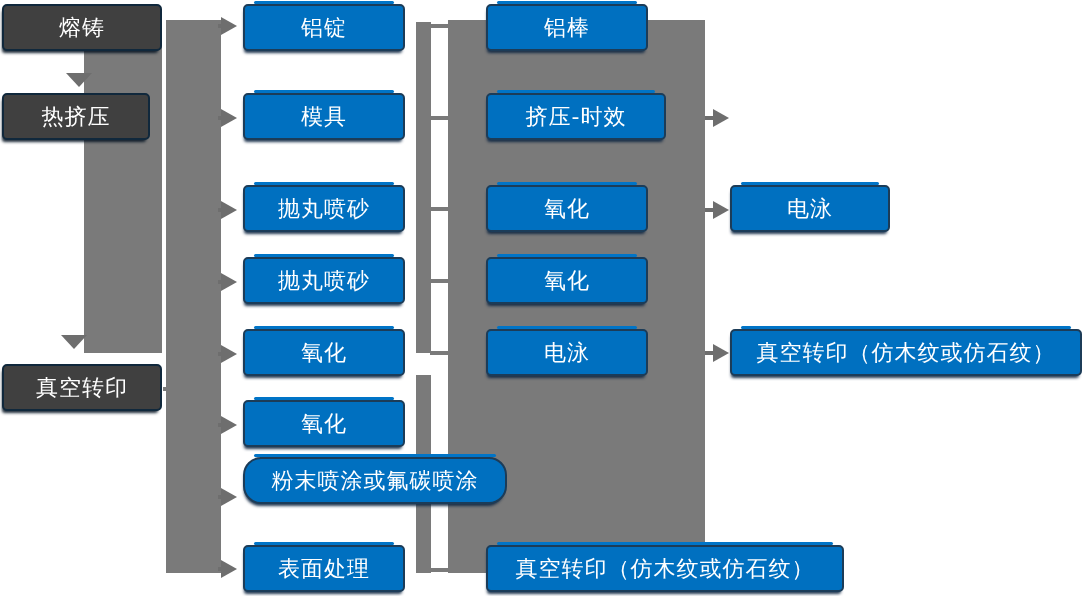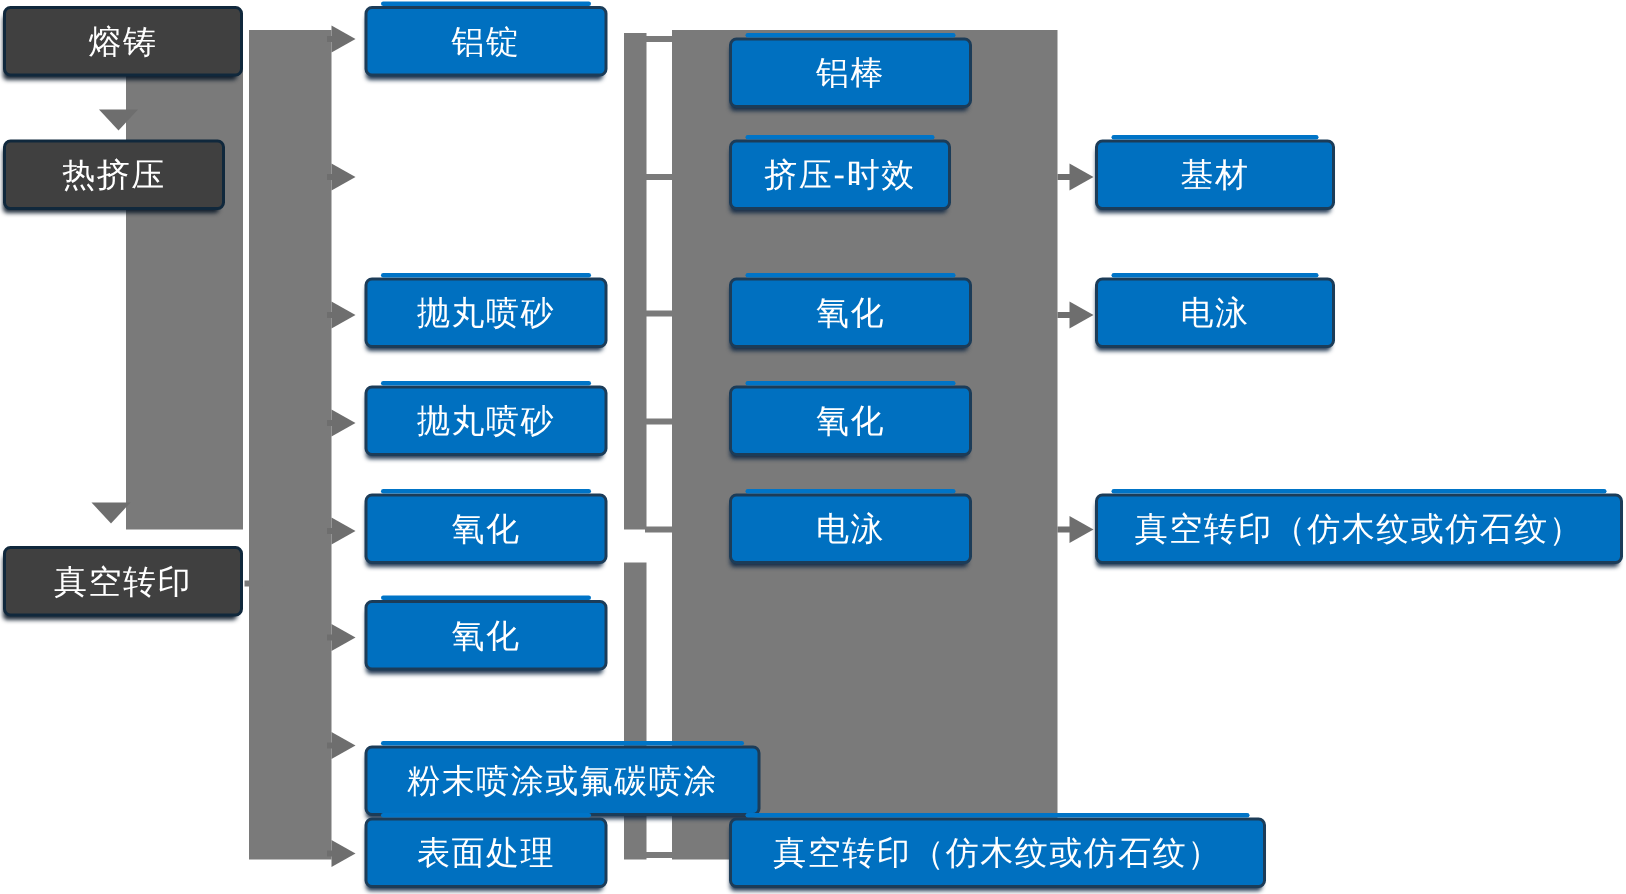--- a/index.html
+++ b/index.html
@@ -40,33 +40,33 @@
   <div class="conn" style="left:448px;top:20px;width:257px;height:553px;"></div>
   <div class="conn" style="left:163px;top:387px;width:12px;height:4px;"></div>
 
   <div class="tri-down" style="left:66px;top:73px;"></div>
   <div class="tri-down" style="left:61px;top:335px;"></div>
 
 <div class="box dark" style="left: 2px; top: 4px; width: 160px;">熔铸</div>
     <div class="box dark" style="left: 2px; top: 93px; width: 148px;">热挤压</div>
     <div class="box dark" style="left: 2px; top: 364px; width: 160px;">真空转印</div>
     <div class="box bright" style="left: 243px; top: 4px; width: 162px;">铝锭</div>
+    <div class="box bright" style="left: 243px; top: 93px; width: 162px;">模具</div>
     <div class="box bright" style="left: 243px; top: 185px; width: 162px;">抛丸喷砂</div>
     <div class="box bright" style="left: 243px; top: 257px; width: 162px;">抛丸喷砂</div>
     <div class="box bright" style="left: 243px; top: 329px; width: 162px;">氧化</div>
     <div class="box bright" style="left: 243px; top: 400px; width: 162px;">氧化</div>
-    <div class="box bright" style="left: 243px; top: 497px; width: 264px;">粉末喷涂或氟碳喷涂</div>
+    <div class="box bright" style="left: 243px; top: 457px; width: 264px; border-radius: 18px;">粉末喷涂或氟碳喷涂</div>
     <div class="box bright" style="left: 243px; top: 545px; width: 162px;">表面处理</div>
-    <div class="box bright" style="left: 486px; top: 4px; width: 162px; margin-top: 21px;">铝棒</div>
-    <div class="box bright" style="left: 486px; top: 93px; width: 148px;">挤压-时效</div>
+    <div class="box bright" style="left: 486px; top: 4px; width: 162px;">铝棒</div>
+    <div class="box bright" style="left: 486px; top: 93px; width: 180px;">挤压-时效</div>
     <div class="box bright" style="left: 486px; top: 185px; width: 162px;">氧化</div>
     <div class="box bright" style="left: 486px; top: 257px; width: 162px;">氧化</div>
     <div class="box bright" style="left: 486px; top: 329px; width: 162px;">电泳</div>
     <div class="box bright" style="left: 486px; top: 545px; width: 358px;">真空转印（仿木纹或仿石纹）</div>
-    <div class="box bright" style="left: 730px; top: 93px; width: 160px;">基材</div>
     <div class="box bright" style="left: 730px; top: 185px; width: 160px;">电泳</div>
     <div class="box bright" style="left: 730px; top: 329px; width: 352px;">真空转印（仿木纹或仿石纹）</div>
     <div class="conn" style="left: 430px; top: 24px; width: 18px; height: 4px;"></div>
     <div class="conn" style="left: 430px; top: 116px; width: 18px; height: 4px;"></div>
     <div class="conn" style="left: 430px; top: 207px; width: 18px; height: 4px;"></div>
     <div class="conn" style="left: 430px; top: 279px; width: 18px; height: 4px;"></div>
     <div class="conn" style="left: 430px; top: 351px; width: 18px; height: 4px;"></div>
     <div class="conn" style="left: 430px; top: 568px; width: 18px; height: 4px;"></div>
     <div class="arrow-line" style="left: 218px; top: 24px; width: 6px;"></div>
     <div class="tri-right" style="left: 221px; top: 17px;"></div>

